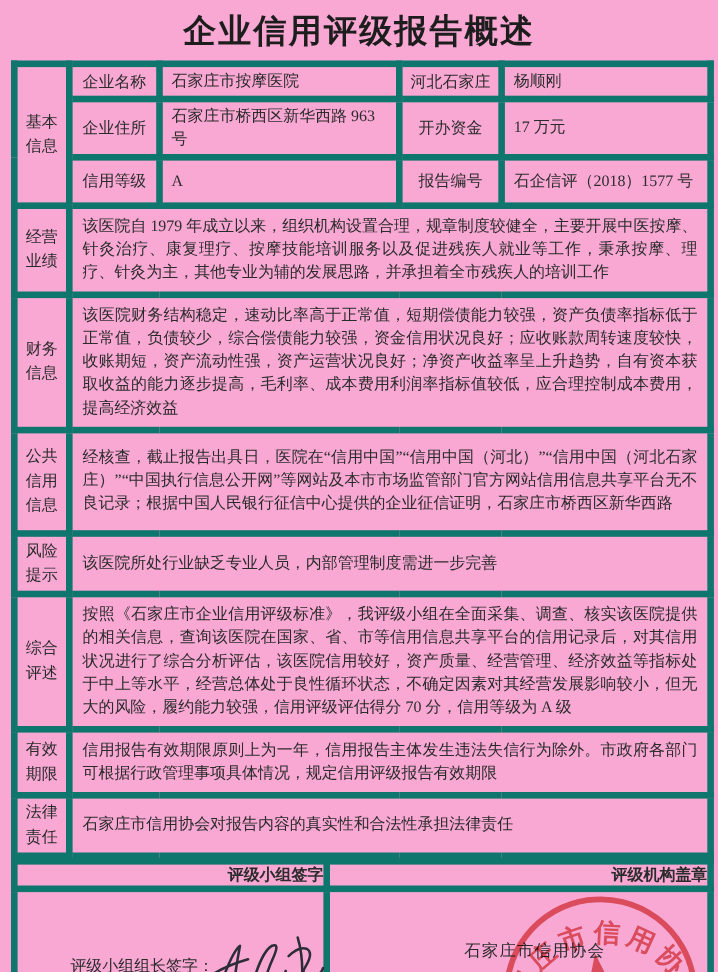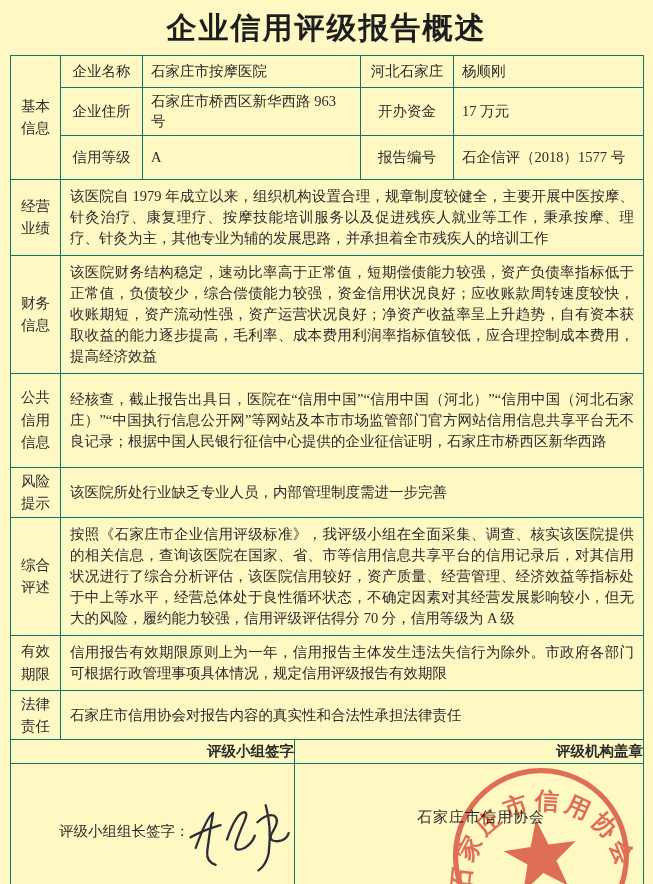--- a/index.html
+++ b/index.html
@@ -1,35 +1,35 @@
 <!DOCTYPE html>
 <html><head>
 <meta charset="utf-8">
 <style>
   * { box-sizing: border-box; margin: 0; padding: 0; }
   html,body { background:#e8e8e6; }
   .page {
     position: relative;
     width: 653px; height: 884px;
     margin: 0 auto;
-    background: #fef9c3;
+    background: #f9a8d4;
     overflow: hidden;
     color: #2b2b2b;
     font-family: "Liberation Serif", "DejaVu Serif", serif;
   }
   .title {
     text-align: center;
     font-size: 30px;
     font-weight: 700;
     letter-spacing: 2px;
     padding: 8px 0 6px;
     color: #1d1d1d;
   }
   table { border-collapse: collapse; table-layout: fixed; width: 633px; margin: 0 10px; }
-  td, th { border: 1px solid #0f766e; font-size: 14.5px; vertical-align: middle; }
+  td, th { border: 6px solid #0f766e; font-size: 14.5px; vertical-align: middle; }
   .sec-label {
     text-align: center;
     white-space: pre-line;
     line-height: 1.55;
     padding: 2px 1px;
   }
   .f-label { text-align: center; padding: 2px 3px; }
   .f-value { text-align: left; padding: 3px 8px; line-height: 1.4; }
   .txt {
     text-align: justify;

